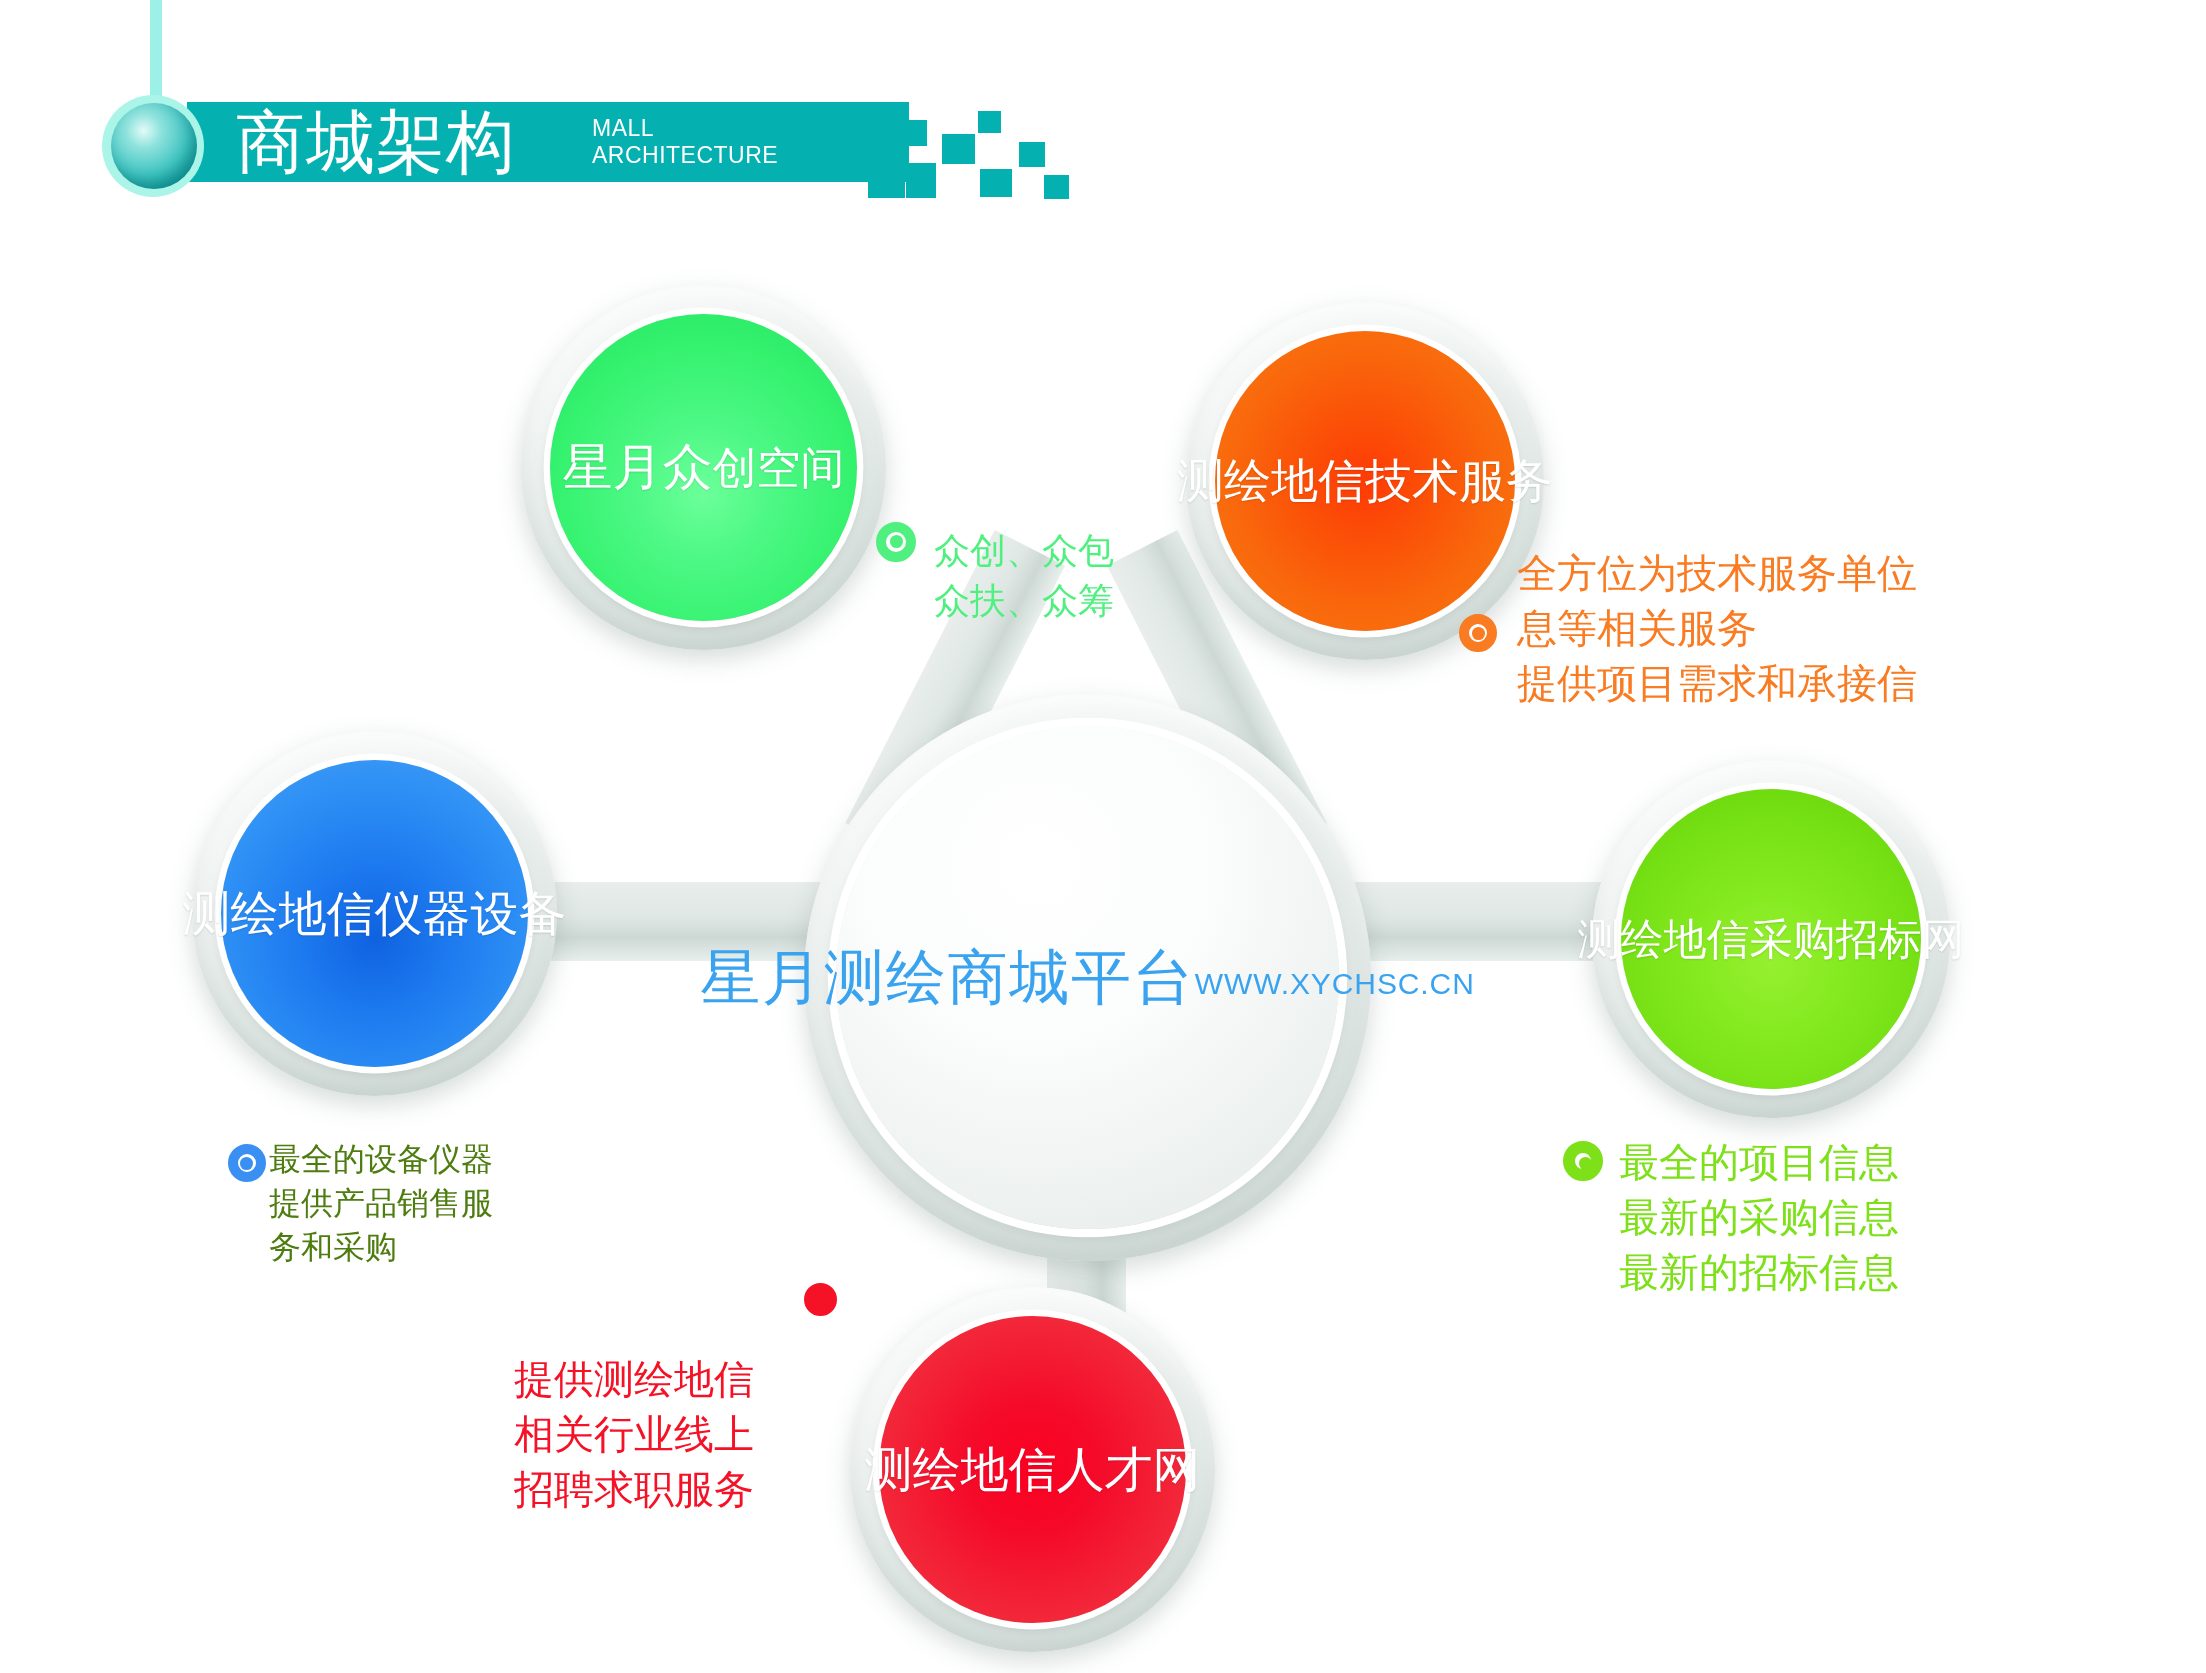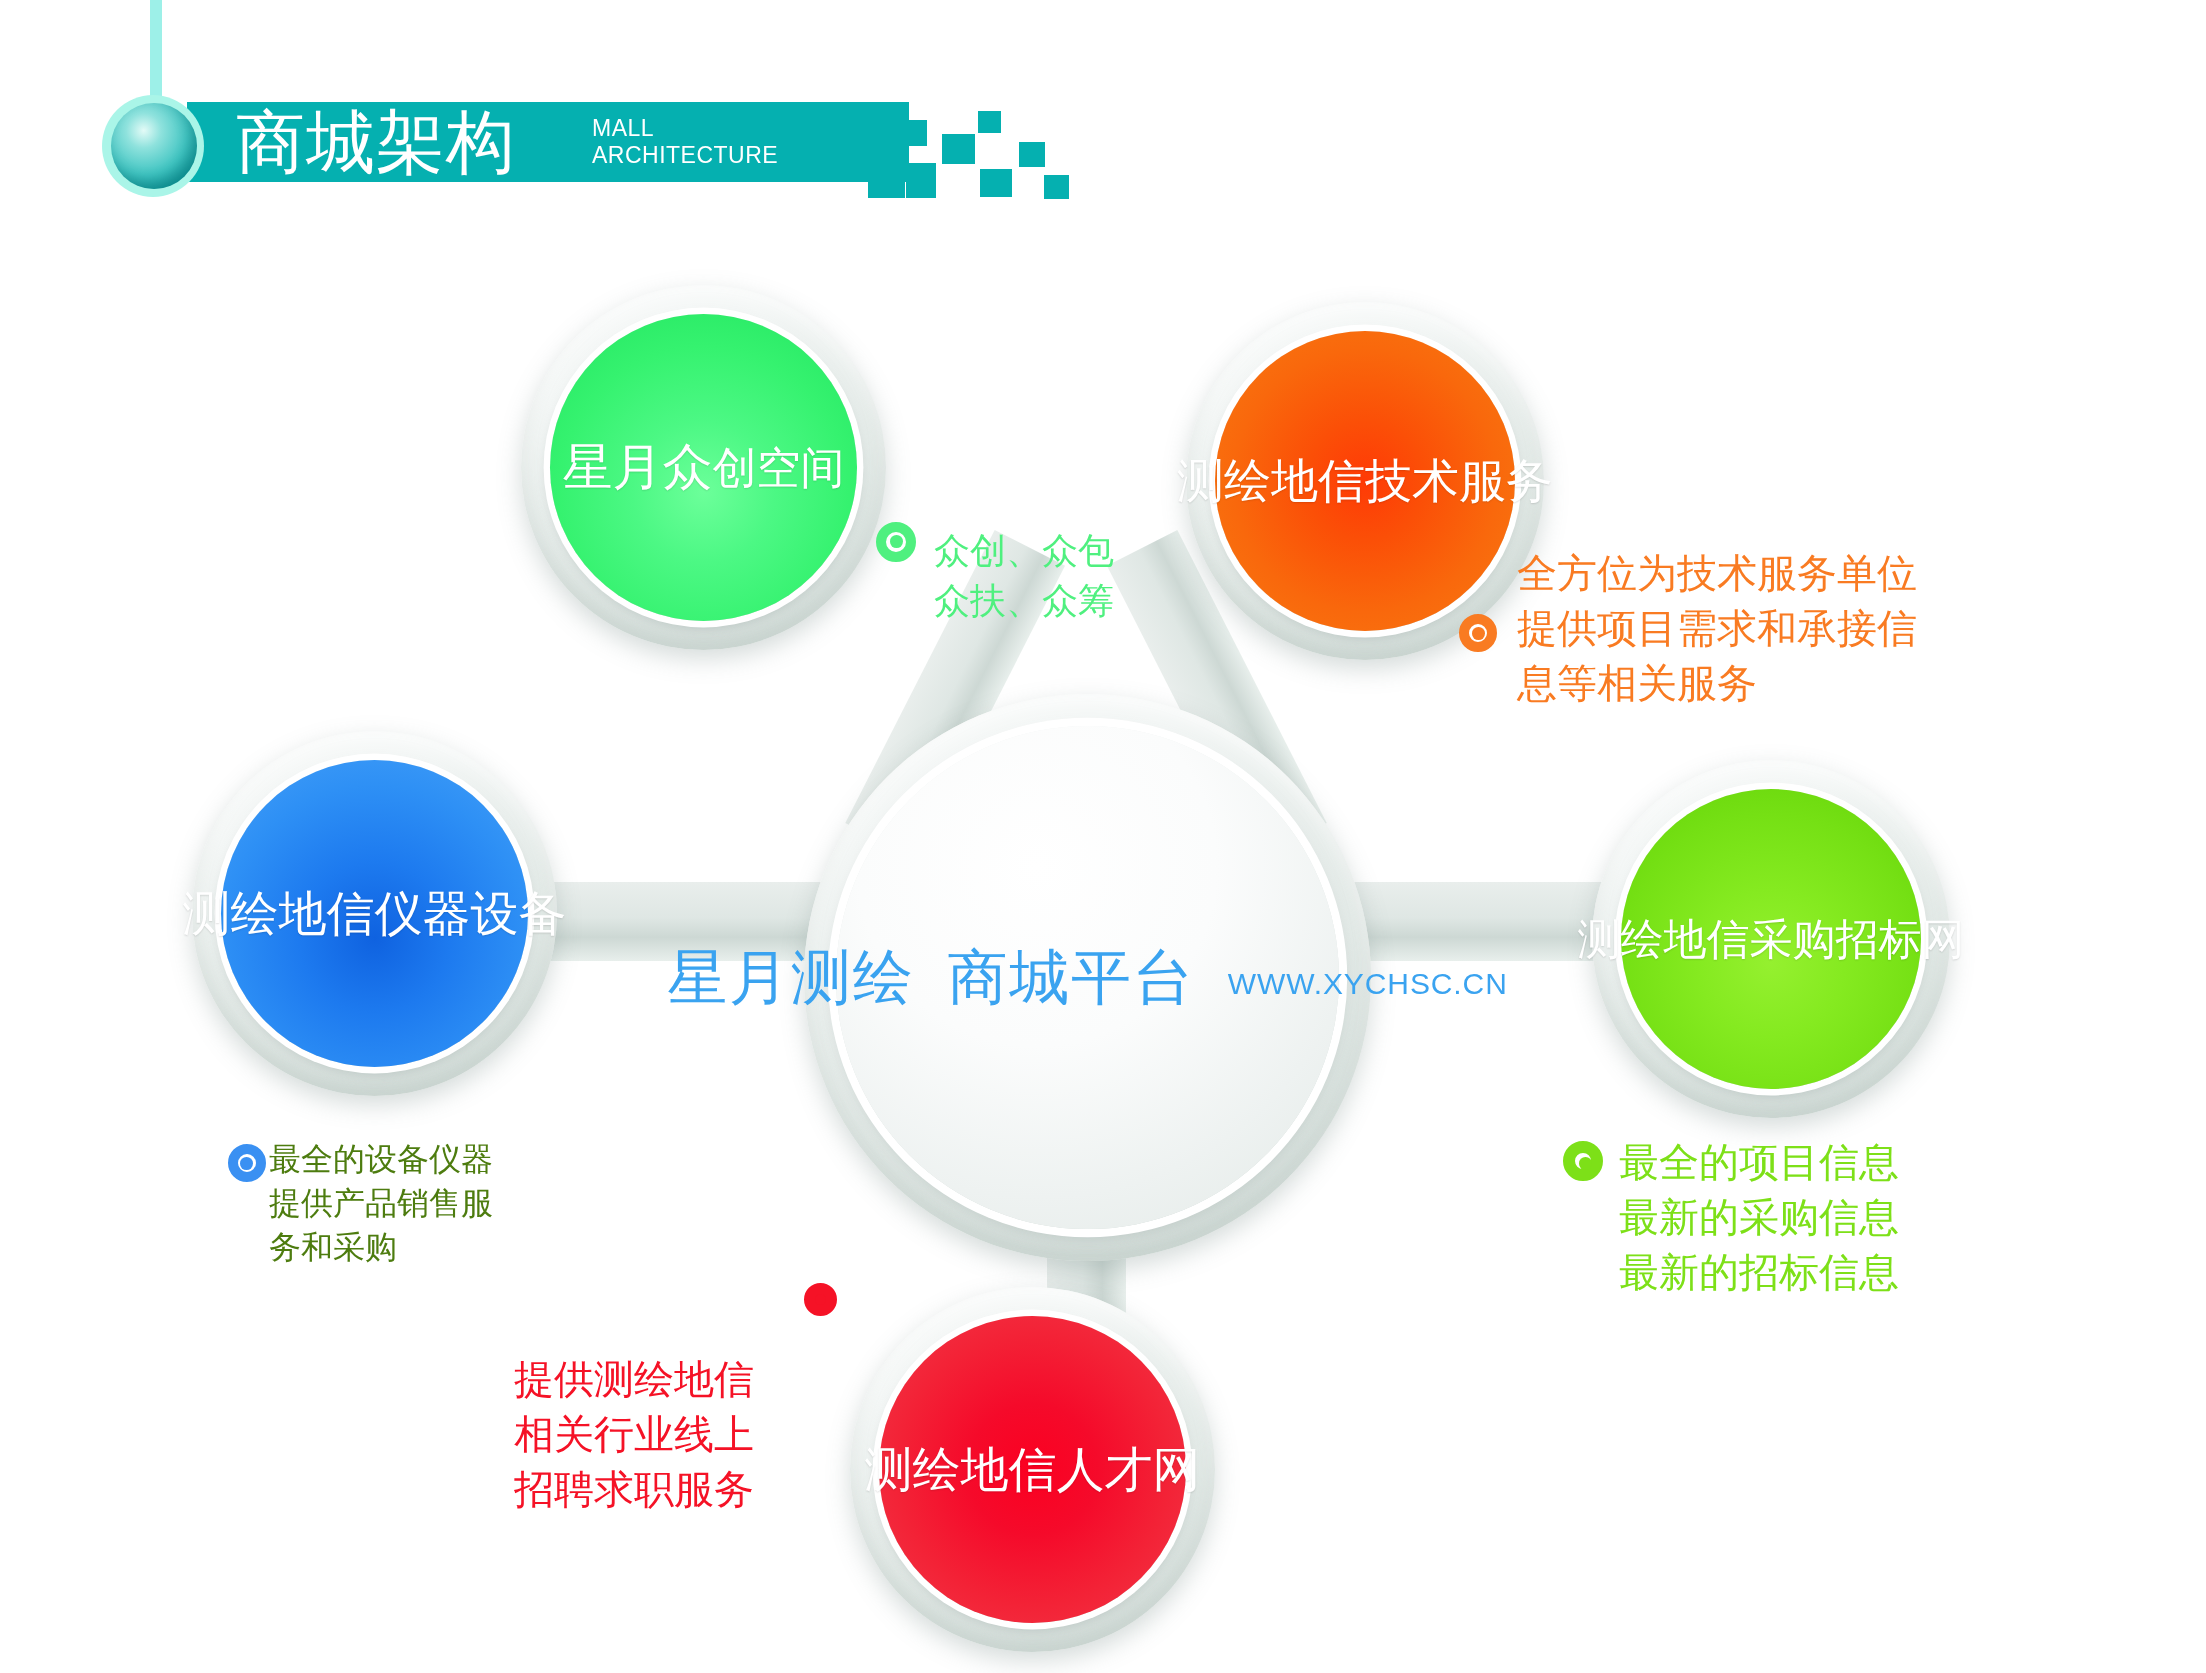--- a/index.html
+++ b/index.html
@@ -164,21 +164,21 @@
 
 <div id="diagram">
 
   <div class="connector vert" style="left:841px;top:512px;width:79px;height:329px;transform:rotate(27deg);transform-origin:50% 100%;"></div>
   <div class="connector vert" style="left:1252px;top:512px;width:79px;height:329px;transform:rotate(-27deg);transform-origin:50% 100%;"></div>
   <div class="connector" style="left:347px;top:882px;width:694px;height:79px;"></div>
   <div class="connector" style="left:1142px;top:882px;width:694px;height:79px;"></div>
   <div class="connector vert" style="left:1047px;top:941px;width:79px;height:420px;"></div>
 
   <div class="shell" style="left:804px;top:694px;width:567px;height:567px;"></div>
-  <div id="center-node" class="node" style="left:836px;top:726px;width:503px;height:503px;gap:33px;">
+  <div id="center-node" class="node" style="left:836px;top:726px;width:503px;height:503px;">
     <span class="ln">星月测绘</span>
     <span class="ln">商城平台</span>
     <span id="center-url">WWW.XYCHSC.CN</span>
   </div>
 
   <div class="shell" style="left:521px;top:285px;width:365px;height:365px;"></div>
   <div class="node" style="left:550px;top:314px;width:307px;height:307px;
               background:radial-gradient(circle at 50% 58%, #6cff9a 0%, #4cf884 30%, #35f26f 62%, #21e45f 100%);">
     <span class="ln" style="font-size:50px;">星月众</span>
     <span class="ln" style="font-size:44px;">创空间</span>
@@ -216,22 +216,22 @@
   <div class="bullet" style="left:890px;top:535px;width:12.8px;height:12.8px;background:#4ff07f;"></div>
   <div class="annot" style="left:934px;top:526px;color:#4ff07f;font-size:36px;">
     <span class="aline">众创、众包</span>
     <span class="aline">众扶、众筹</span>
   </div>
 
   <div class="bullet" style="left:1459px;top:614px;width:38px;height:38px;border:10px solid #f97b22;background:#ffffff;"></div>
   <div class="bullet" style="left:1472px;top:627px;width:12.8px;height:12.8px;background:#f97b22;"></div>
   <div class="annot" style="left:1517px;top:546px;color:#f97b22;font-size:40px;">
     <span class="aline">全方位为技术服务单位</span>
+    <span class="aline">息等相关服务</span>
     <span class="aline">提供项目需求和承接信</span>
-    <span class="aline">息等相关服务</span>
   </div>
 
   <div class="bullet" style="left:228px;top:1144px;width:38px;height:38px;border:10px solid #3a90f2;background:#ffffff;"></div>
   <div class="bullet" style="left:240px;top:1157px;width:12.8px;height:12.8px;background:#3a90f2;"></div>
   <div class="annot" style="left:269px;top:1137px;color:#4d7c0f;font-size:32px;">
     <span class="aline">最全的设备仪器</span>
     <span class="aline">提供产品销售服</span>
     <span class="aline">务和采购</span>
   </div>
 

